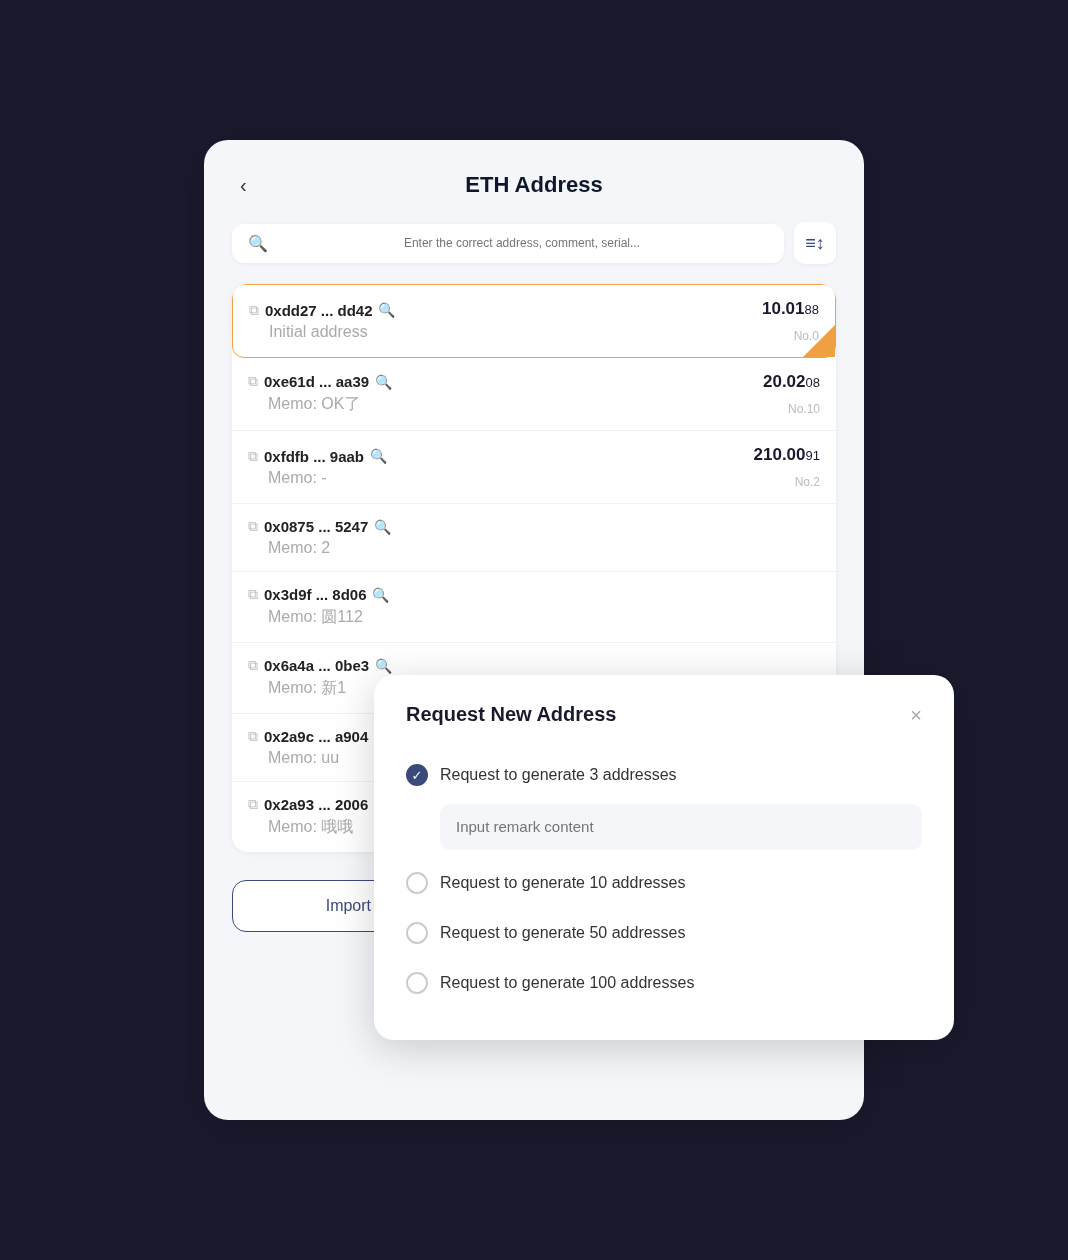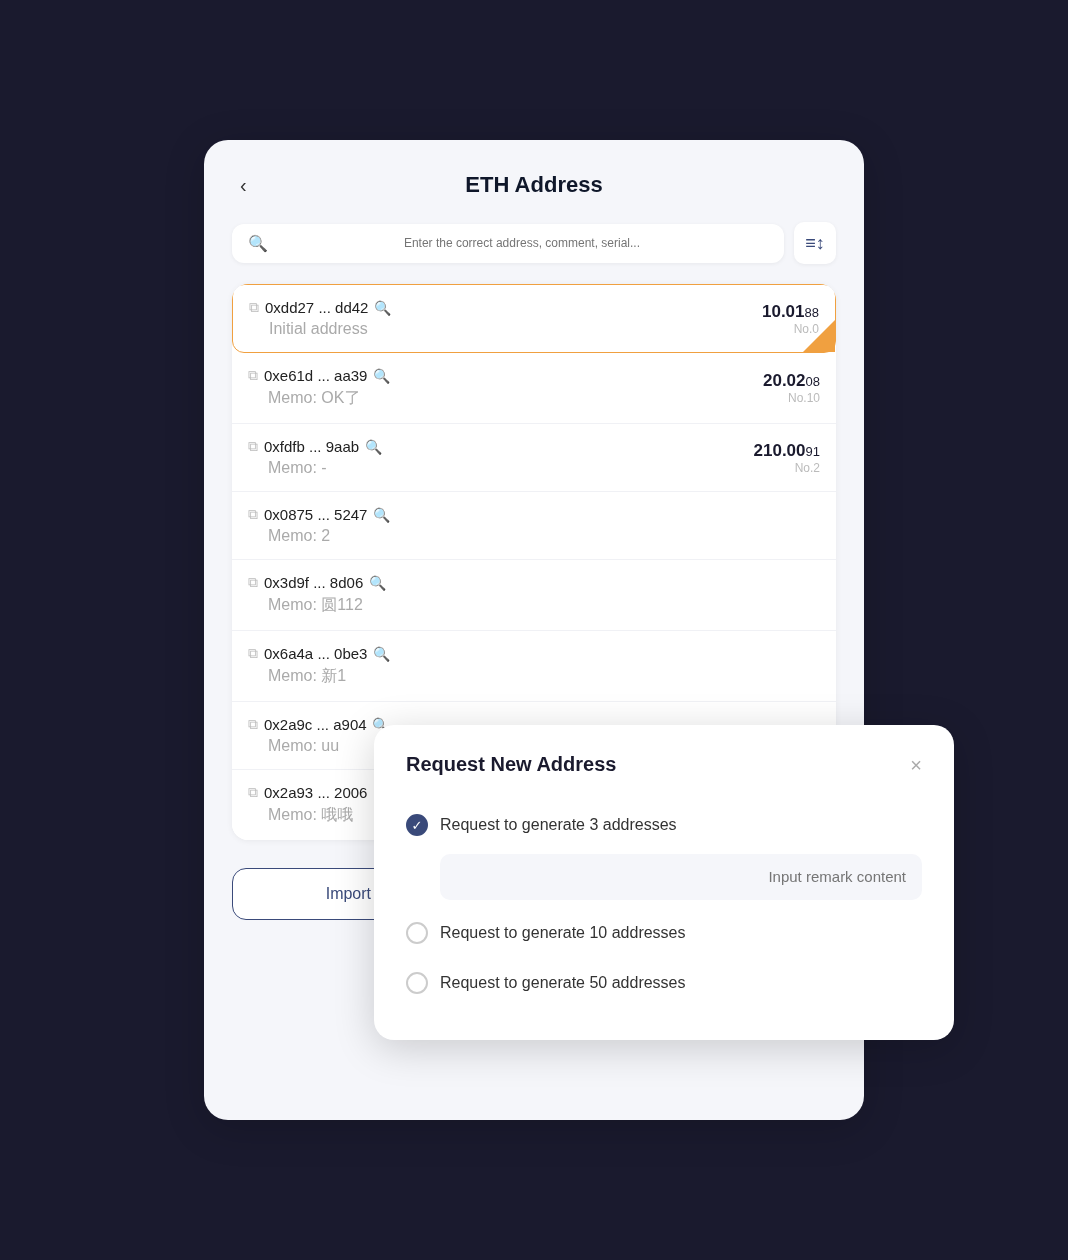--- a/index.html
+++ b/index.html
@@ -124,38 +124,38 @@
       align-items: center;
       gap: 6px;
     }
     .copy-icon {
       color: #bbb;
       font-size: 14px;
       cursor: pointer;
     }
     .address-text {
       font-size: 15px;
-      font-weight: 400;
+      font-weight: 700;
       color: #222;
     }
     .search-addr-icon {
       color: #bbb;
       font-size: 14px;
       cursor: pointer;
     }
     .memo-text {
       font-size: 16px;
       color: #aaa;
       margin-left: 20px;
     }
     .address-item-right {
       display: flex;
       flex-direction: column;
       align-items: flex-end;
-      gap: 0;
+      gap: 10px;
     }
     .balance {
       font-size: 17px;
       font-weight: 700;
       color: #1a1a2e;
     }
     .balance-small {
       font-size: 13px;
       font-weight: 400;
       color: #1a1a2e;
@@ -283,21 +283,20 @@
       padding: 14px 16px;
       margin: 4px 0 8px 34px;
     }
     .remark-input {
       border: none;
       outline: none;
       background: transparent;
       font-size: 15px;
       color: #15803d;
       width: 100%;
-      text-align: right;
     }
   </style>
 </head>
 <body>
 
 <div class="main-card">
 
   <div class="header">
     <button class="back-btn">‹</button>
     <span class="page-title">ETH Address</span>
@@ -445,17 +444,21 @@
       <div class="option-row">
         <div class="radio-circle"></div>
         <span class="option-label">Request to generate 10 addresses</span>
       </div>
 
       <div class="option-row">
         <div class="radio-circle"></div>
         <span class="option-label">Request to generate 50 addresses</span>
       </div>
 
+      <div class="option-row">
+        <div class="radio-circle"></div>
+        <span class="option-label">Request to generate 100 addresses</span>
+      </div>
 
     </div>
   </div>
 
 </div>
 
 </body></html>

